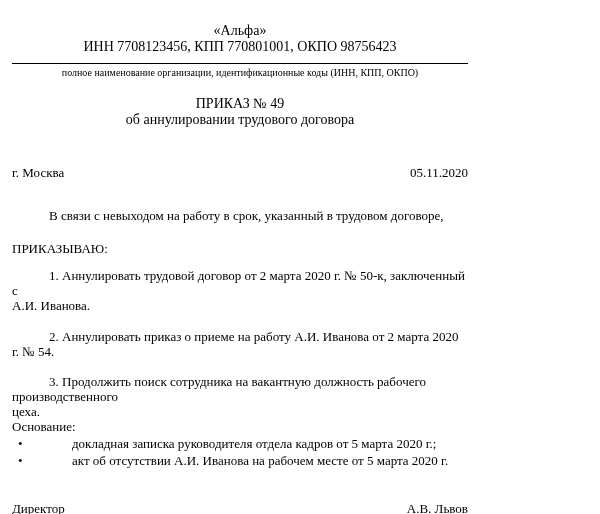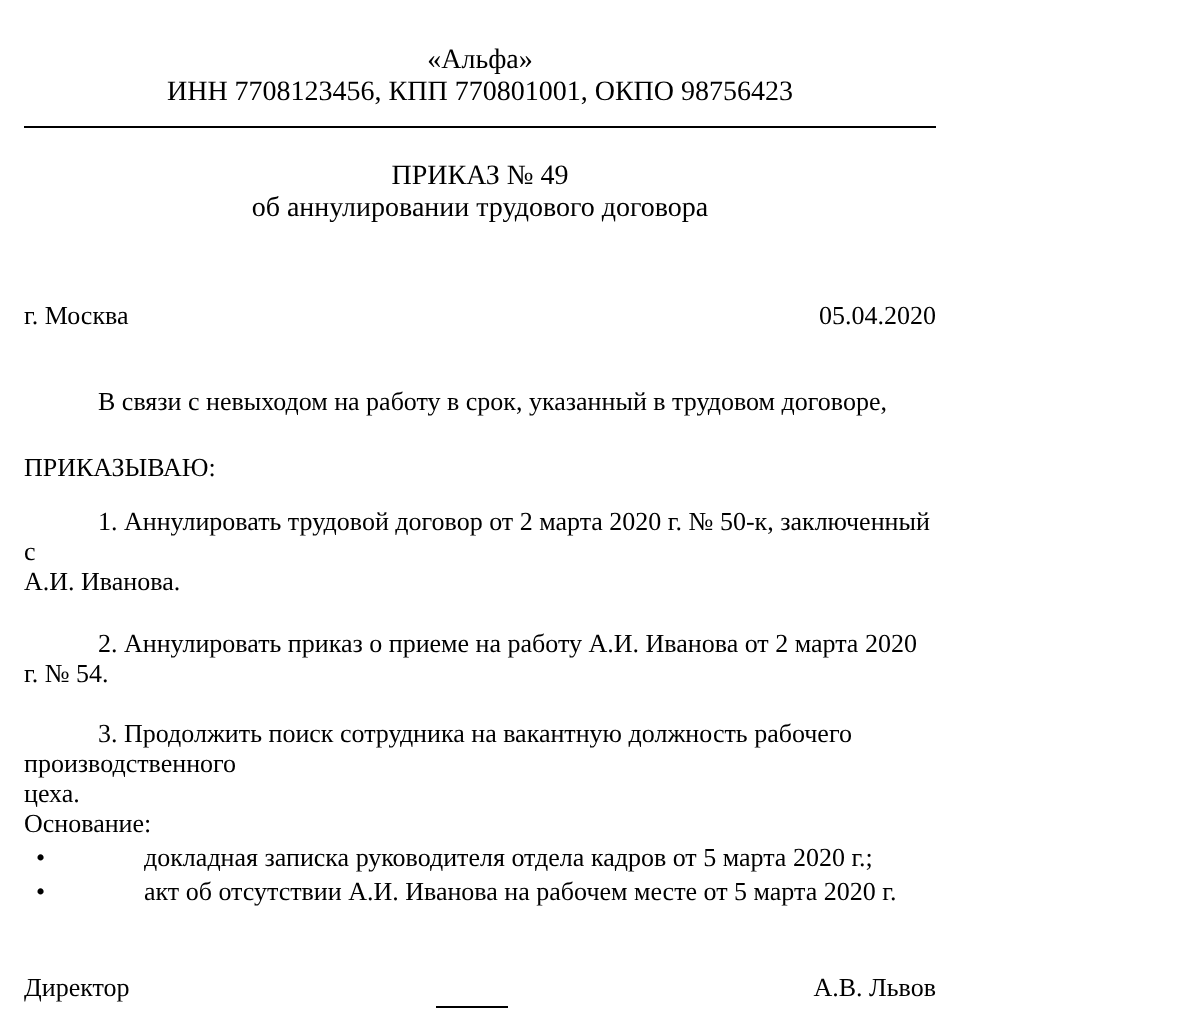--- a/index.html
+++ b/index.html
@@ -92,29 +92,30 @@
 
 <div class="page">
 
   <div class="org-header">
     <div>«Альфа»</div>
     <div>ИНН 7708123456, КПП 770801001, ОКПО 98756423</div>
   </div>
 
   <hr class="header-rule">
 
+  <div class="header-caption">полное наименование организации, идентификационные коды (ИНН, КПП, ОКПО)</div>
 
   <div class="doc-title">
     <div>ПРИКАЗ № 49</div>
     <div>об аннулировании трудового договора</div>
   </div>
 
   <div class="meta-row">
     <span>г. Москва</span>
-    <span>05.04.2020</span>
+    <span>05.11.2020</span>
   </div>
 
   <p class="intro">В связи с невыходом на работу в срок, указанный в трудовом договоре,</p>
 
   <p class="order-word">ПРИКАЗЫВАЮ:</p>
 
   <p class="para item-1">
     <span class="line first">1. Аннулировать трудовой договор от 2 марта 2020 г. № 50-к, заключенный с</span>
     <span class="line">А.И. Иванова.</span>
   </p>

